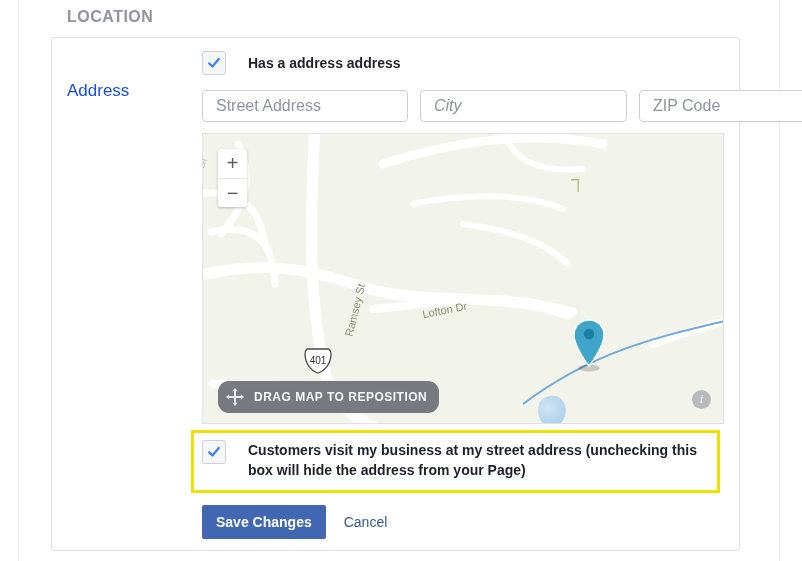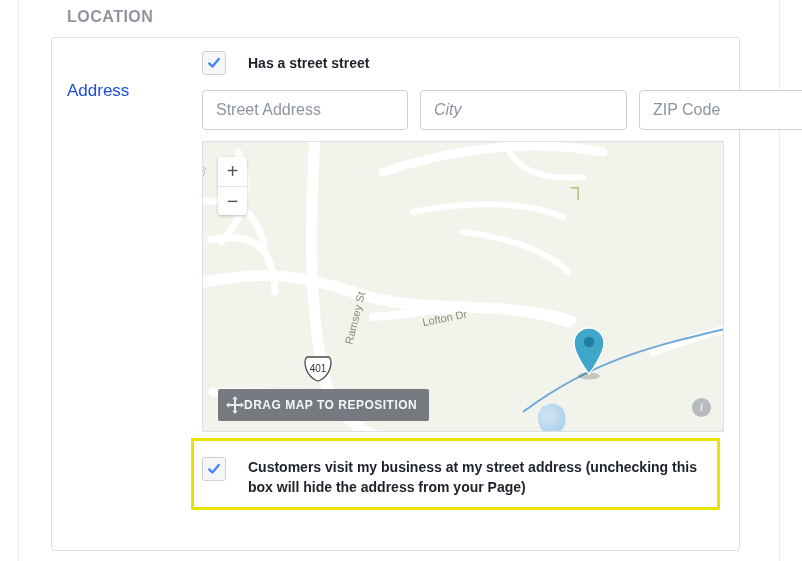--- a/index.html
+++ b/index.html
@@ -82,21 +82,21 @@
     color: #1d2129;
     font-size: 14px;
     line-height: 1.3;
   }
   .addr-inputs {
     display: flex;
     gap: 12px;
     margin-bottom: 11px;
   }
   .text-input {
-    height: 40px;
+    height: 32px;
     border: 1px solid #ccd0d5;
     border-radius: 4px;
     padding: 0 13px;
     font-size: 16px;
     color: #1d2129;
     font-family: inherit;
     outline: none;
     background: #fff;
   }
   .text-input::placeholder { color: #8d949e; }
@@ -147,23 +147,24 @@
   .drag-banner {
     position: absolute;
     left: 15px;
     bottom: 10px;
     background: rgba(100,105,112,0.88);
     color: #f5f6f7;
     font-size: 12px;
     font-weight: bold;
     letter-spacing: 0.5px;
     padding: 7px 12px 7px 8px;
-    border-radius: 2px;
-    display: flex;
-    align-items: center;
+    border-radius: 11px;
+    display: flex;
+    align-items: center;
+    gap: 10px;
   }
   .drag-banner .move-icon {
     width: 18px;
     height: 18px;
     flex-shrink: 0;
   }
   .info-btn {
     position: absolute;
     right: 12px;
     bottom: 14px;
@@ -176,21 +177,21 @@
     font-family: Georgia, serif;
     font-style: italic;
     font-weight: normal;
     display: flex;
     align-items: center;
     justify-content: center;
     cursor: pointer;
   }
   .highlight-box {
     border: 3px solid #ece200;
-    padding: 16px 12px 9px 8px;
+    padding: 7px 12px 9px 8px;
     margin-left: -11px;
     width: 529px;
     min-height: 60px;
     display: flex;
     gap: 22px;
     align-items: flex-start;
     margin-bottom: 12px;
   }
   .highlight-box .fb-checkbox { margin-top: 0; }
   .highlight-box .check-label {
@@ -278,21 +279,21 @@
 <div class="label-address">Address</div>
 
 <div class="content-col">
 
   <div class="check-row">
     <div class="fb-checkbox">
       <svg viewBox="0 0 16 16">
         <polyline points="2.5,8.5 6.2,12 13.5,3.5" fill="none" stroke="#4080ff" stroke-width="2.6" stroke-linecap="round" stroke-linejoin="round"></polyline>
       </svg>
     </div>
-    <span class="check-label">Has a street street</span>
+    <span class="check-label">Has a address address</span>
   </div>
 
   <div class="addr-inputs">
     <input class="text-input in-street" placeholder="Street Address" style="">
     <input class="text-input in-city" placeholder="City" style="">
     <input class="text-input in-zip" placeholder="ZIP Code" style="">
   </div>
 
   <div class="map-wrap">
     <div class="map-bg">
@@ -359,14 +360,18 @@
 
   <div class="highlight-box">
     <div class="fb-checkbox">
       <svg viewBox="0 0 16 16">
         <polyline points="2.5,8.5 6.2,12 13.5,3.5" fill="none" stroke="#4080ff" stroke-width="2.6" stroke-linecap="round" stroke-linejoin="round"></polyline>
       </svg>
     </div>
     <span class="check-label">Customers visit my business at my street address (unchecking this box will hide the address from your Page)</span>
   </div>
 
+  <div class="actions">
+    <button class="btn-primary">Save Changes</button>
+    <button class="btn-link">Cancel</button>
+  </div>
 
 </div>
 
 </body></html>

